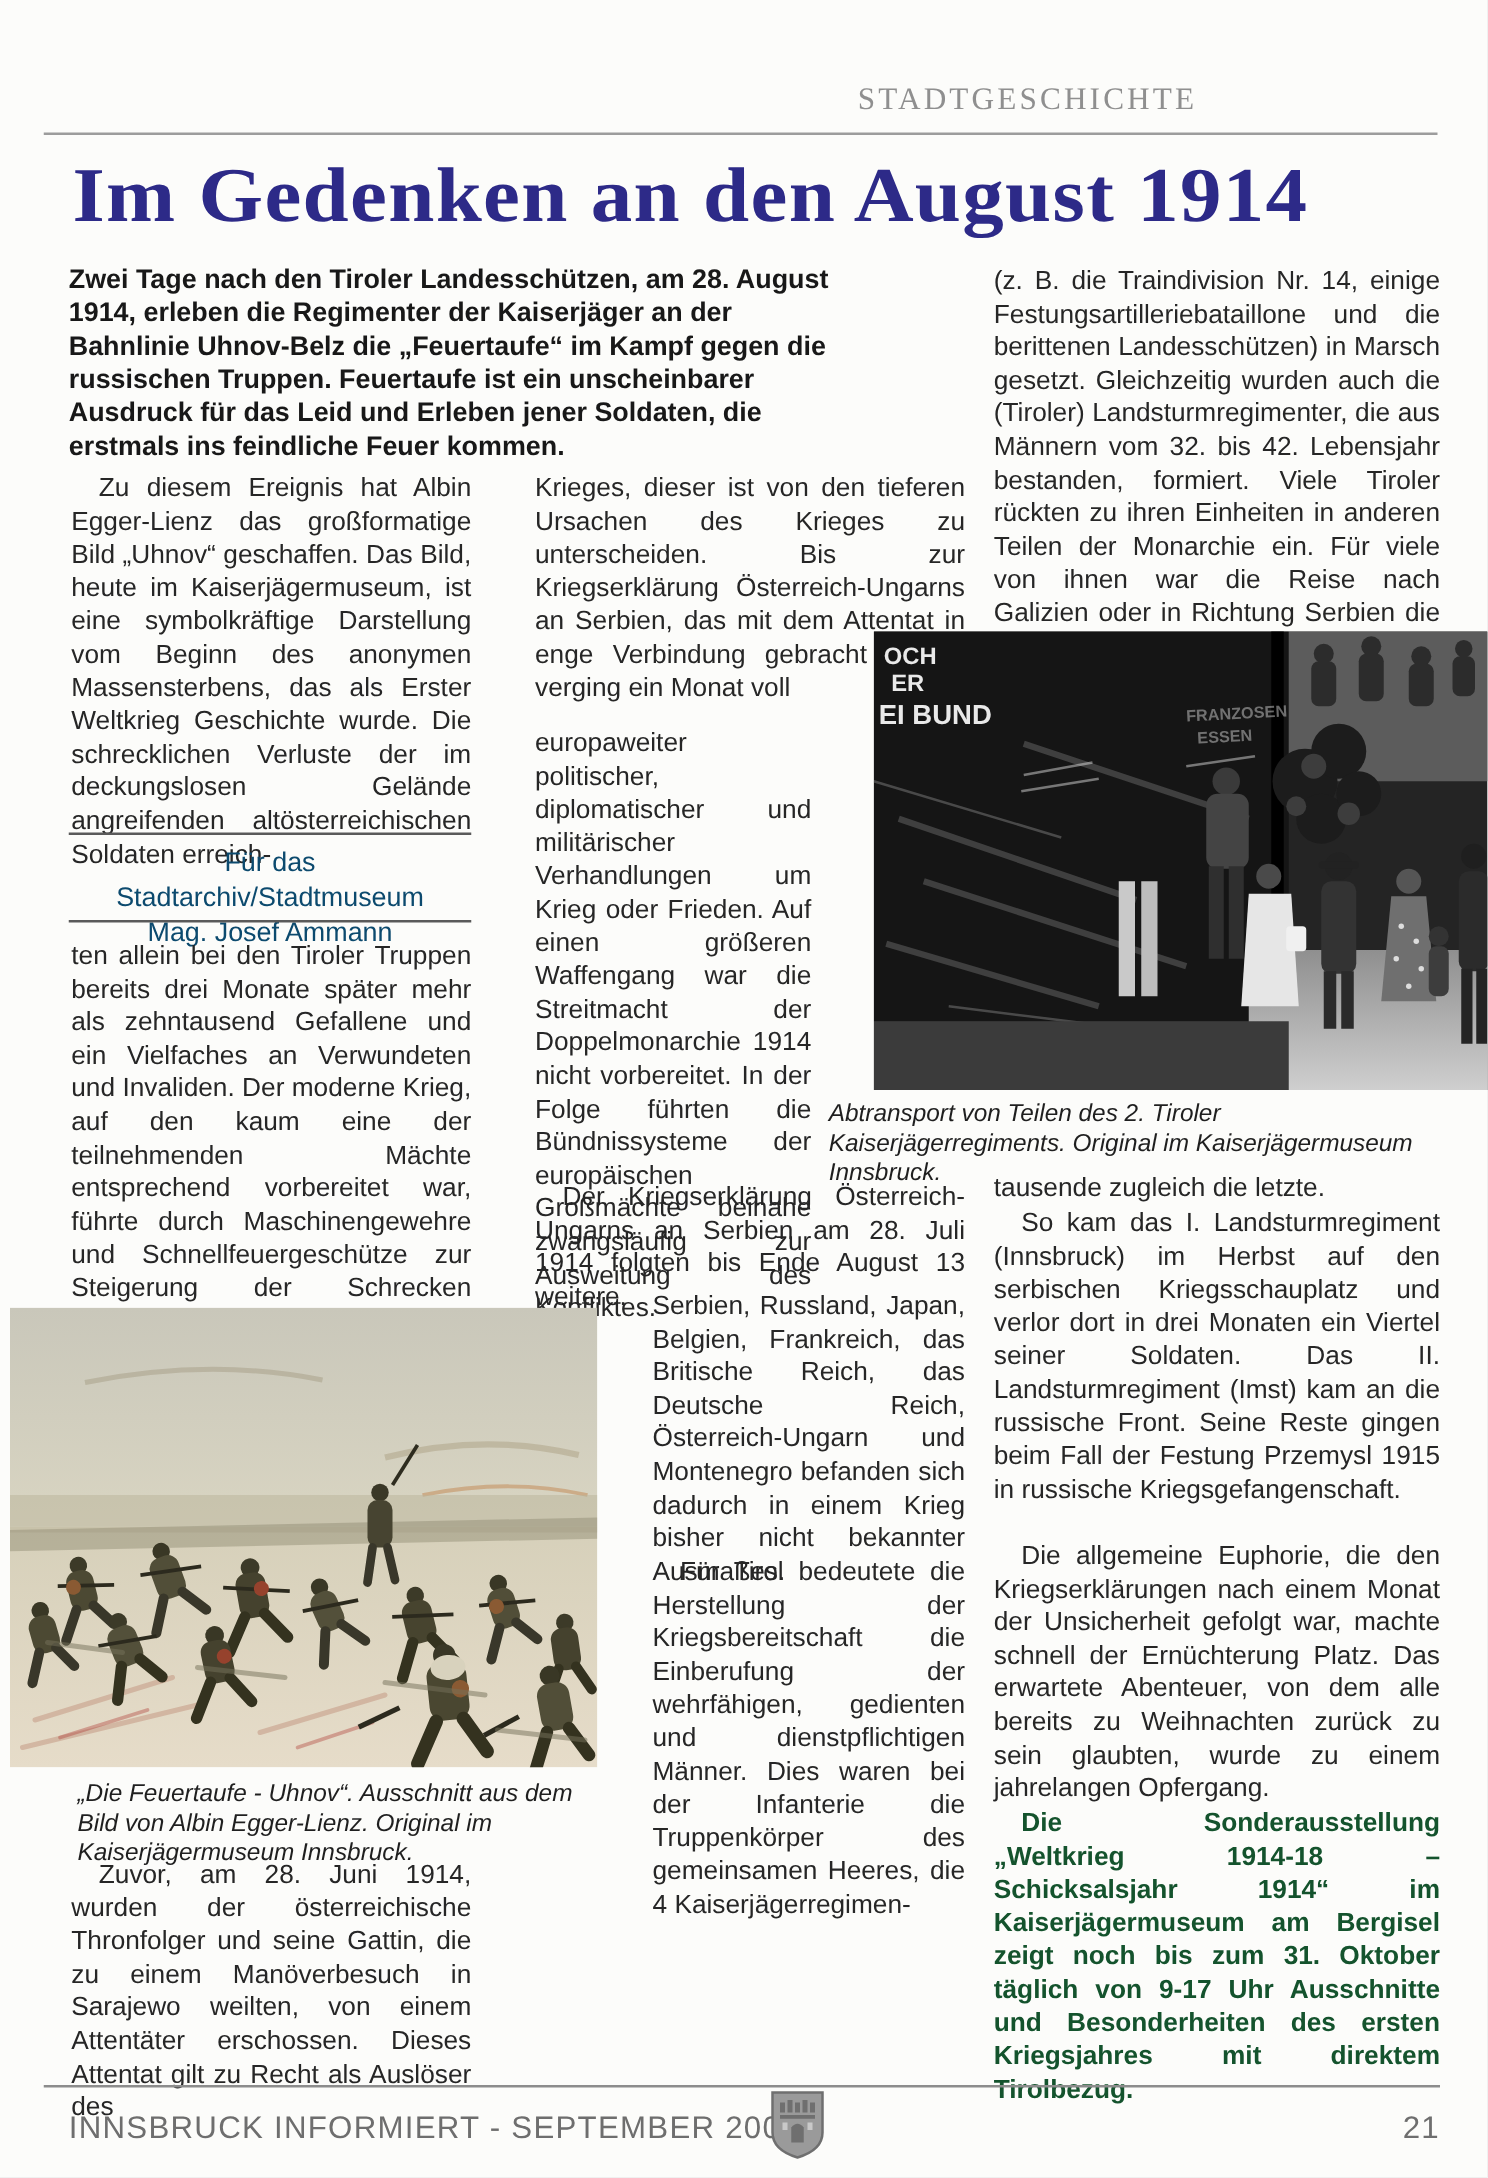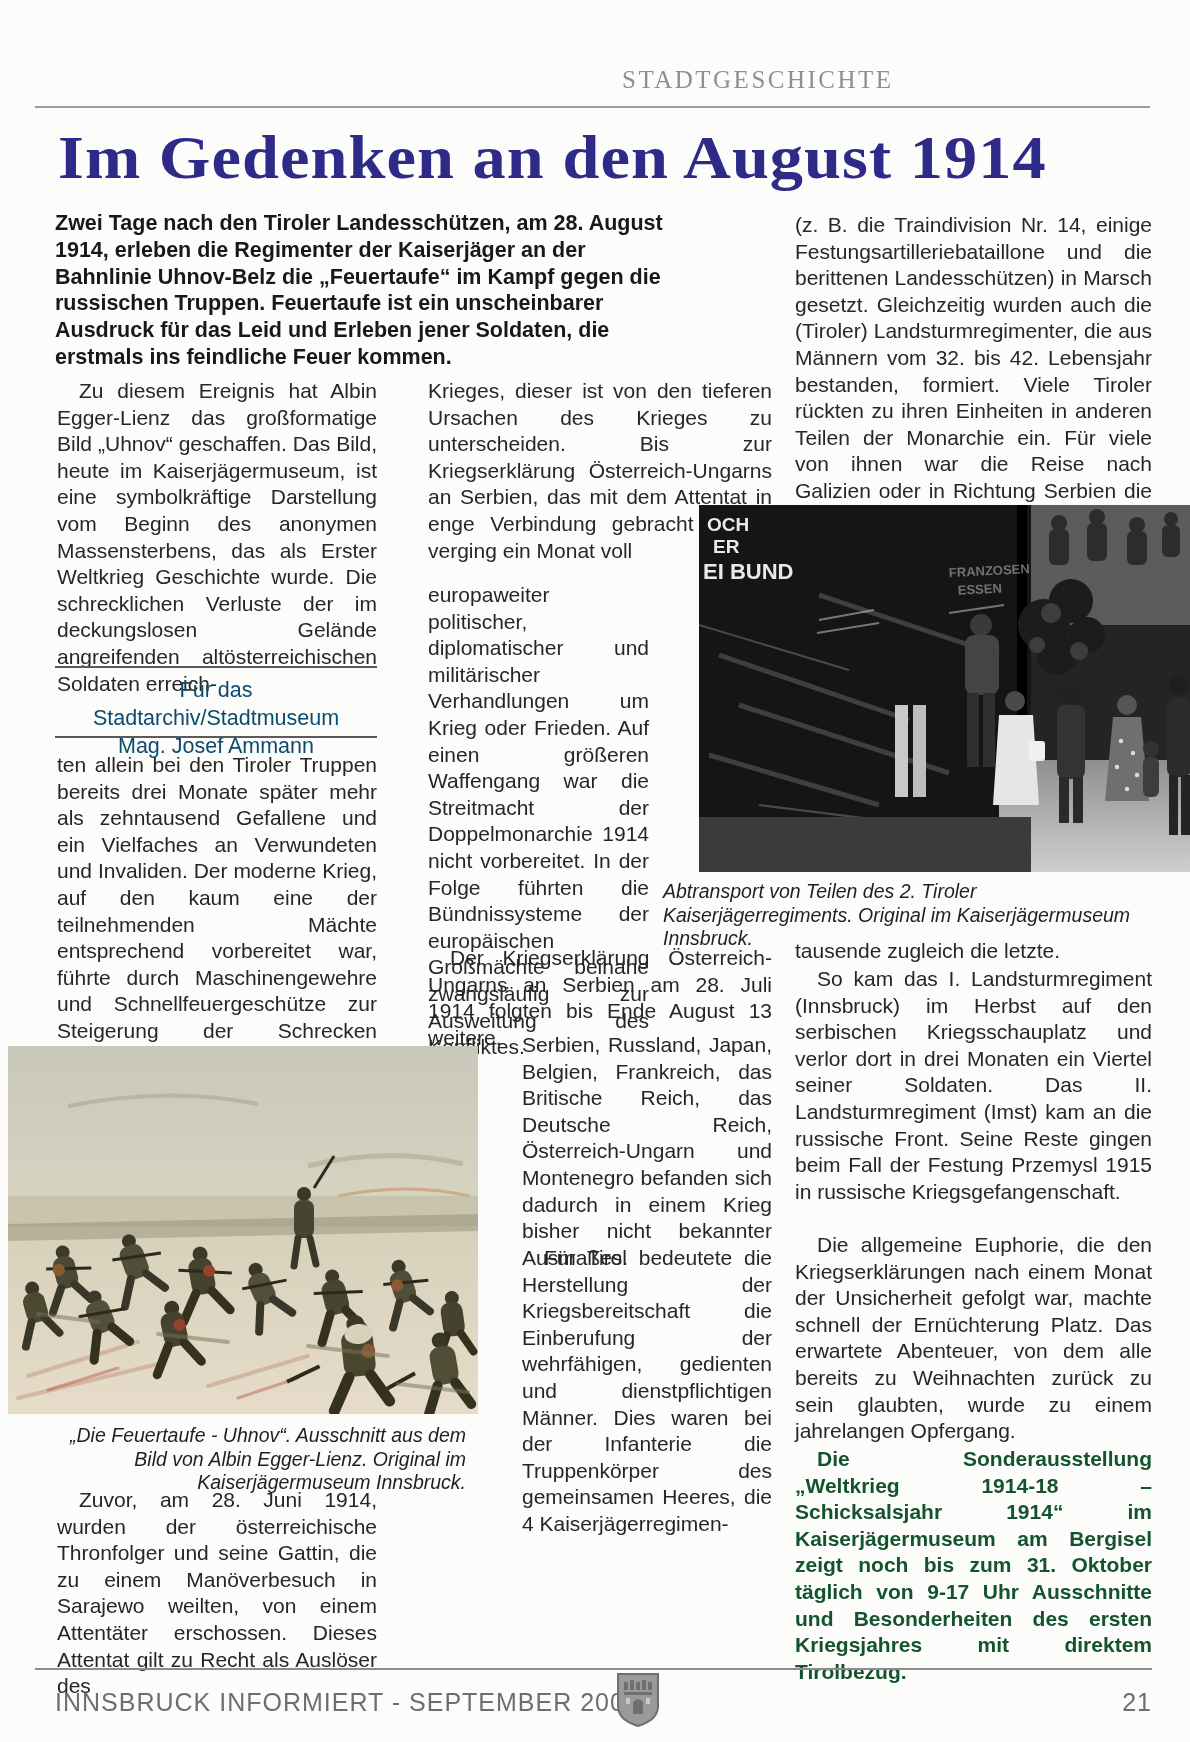--- a/index.html
+++ b/index.html
@@ -4,21 +4,21 @@
 <style>
   html,body{margin:0;padding:0;background:#e8e8e8;}
   .page{
     position:relative; width:1190px; height:1742px; margin:0 auto;
     background:#fcfcfa; overflow:hidden;
     font-family:"Liberation Sans", sans-serif; color:#242424;
   }
   .abs{position:absolute;}
   .section-label{
     font-family:"Liberation Serif", serif; font-size:25px; color:#8f8f8f;
-    letter-spacing:2.5px; text-align:left;
+    letter-spacing:2.5px; text-align:center;
   }
   .rule{position:absolute; background:#9c9c9c; height:2px;}
   .rule.dark{background:#5a5a5a; height:2px;}
   .page-title{
     font-family:"Liberation Serif", serif; font-weight:bold; font-size:62px;
     color:#2d2a88; white-space:nowrap; transform:scaleX(1.07); transform-origin:left top;
     letter-spacing:1px;
   }
   .lead{
     font-weight:bold; font-size:21.5px; line-height:26.8px; text-align:left;
@@ -298,21 +298,21 @@
       </g>
 
       <g stroke="#76725b" stroke-width="4" opacity="0.5" stroke-linecap="round">
         <line x1="30" y1="268" x2="90" y2="276"></line>
         <line x1="150" y1="288" x2="220" y2="296"></line>
         <line x1="300" y1="300" x2="380" y2="310"></line>
         <line x1="390" y1="338" x2="460" y2="346"></line>
       </g>
     </svg>
   </div>
-  <div class="abs caption" style="left:62px; top:1424px; width:404px;text-align:right;">„Die Feuertaufe - Uhnov“. Ausschnitt aus dem Bild von Albin Egger-Lienz. Original im Kaiserjägermuseum Innsbruck.</div>
+  <div class="abs caption" style="left:62px; top:1424px; width:404px;">„Die Feuertaufe - Uhnov“. Ausschnitt aus dem Bild von Albin Egger-Lienz. Original im Kaiserjägermuseum Innsbruck.</div>
 
   <div class="abs body-text indent" style="left:57px; top:1487px; width:320px;">Zuvor, am 28. Juni 1914, wurden der österreichische Thronfolger und seine Gattin, die zu einem Manöverbesuch in Sarajewo weilten, von einem Attentäter erschossen. Dieses Attentat gilt zu Recht als Auslöser des</div>
 
   <div class="rule" style="left:35px; top:1668px; width:1117px; background:#8c8c8c;"></div>
   <div class="abs footer-text" style="left:55px; top:1688px;">INNSBRUCK INFORMIERT - SEPTEMBER 2004</div>
   <div class="abs" style="left:616px; top:1672px;">
     <svg width="44" height="56" viewBox="0 0 44 56">
       <path d="M2,2 L42,2 L42,34 Q42,48 22,54 Q2,48 2,34 Z" fill="#9a9a9a" stroke="#6f6f6f" stroke-width="2"></path>
       <g fill="#6f6f6f">
         <rect x="8" y="10" width="4" height="8"></rect>

